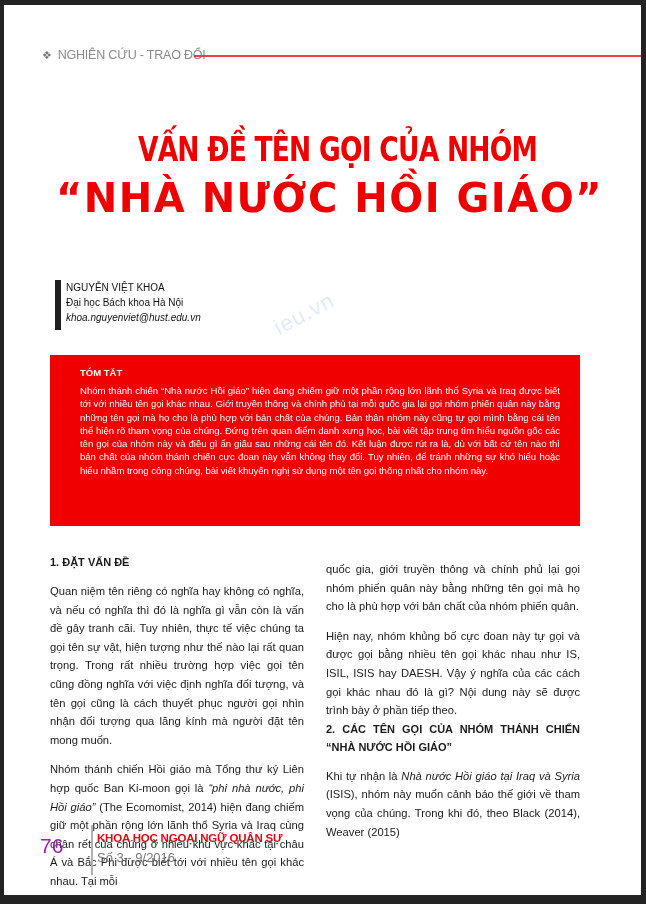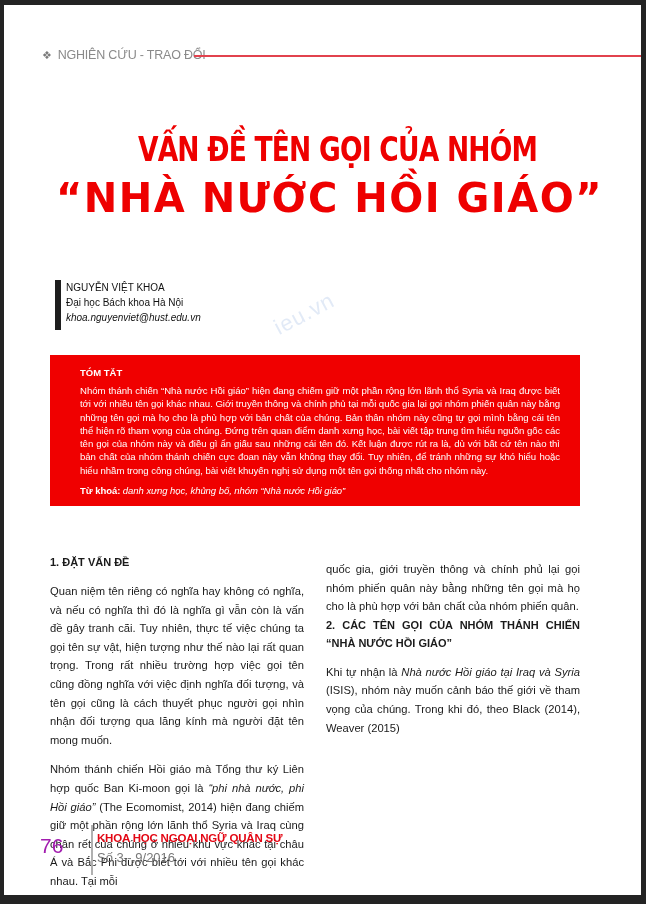--- a/index.html
+++ b/index.html
@@ -38,21 +38,21 @@
   .author-bar { position: absolute; left: 0; top: 0; width: 6px; height: 50px; background: #1e1e1e; }
   .author-text { position: absolute; left: 11px; top: 0; font-size: 10px; line-height: 15px; color: #111; white-space: nowrap; }
   .author-name { font-weight: normal; }
   .author-email { font-style: italic; }
   .watermark {
     position: absolute; left: 268px; top: 296px; font-size: 22px; color: #dfe8f6;
     transform: rotate(-28deg); letter-spacing: 1px; opacity: 0.9;
   }
   
   .abstract {
-    position: absolute; left: 46px; top: 350px; width: 530px; height: 151px;
+    position: absolute; left: 46px; top: 350px; width: 530px; height: 171px;
     background: #f00000; color: #ffffff; box-sizing: border-box;
     padding: 12px 20px 0 30px;
   }
   .abstract h3 { margin: 0 0 6px 0; font-size: 9.5px; font-weight: bold; }
   .abstract p { margin: 0; font-size: 9.6px; line-height: 13.3px; text-align: justify; letter-spacing: -0.05px; }
   .abstract .kw { margin-top: 7px; font-size: 9.5px; }
   .abstract .kw b { font-weight: bold; }
   .abstract .kw i { font-style: italic; }
   
   .col {
@@ -90,31 +90,31 @@
       <div>Đại học Bách khoa Hà Nội</div>
       <div class="author-email">khoa.nguyenviet@hust.edu.vn</div>
     </div>
   </div>
 
   <div class="watermark">ieu.vn</div>
 
   <div class="abstract">
     <h3>TÓM TẮT</h3>
     <p>Nhóm thánh chiến “Nhà nước Hồi giáo” hiện đang chiếm giữ một phần rộng lớn lãnh thổ Syria và Iraq được biết tới với nhiều tên gọi khác nhau. Giới truyền thông và chính phủ tại mỗi quốc gia lại gọi nhóm phiến quân này bằng những tên gọi mà họ cho là phù hợp với bản chất của chúng. Bản thân nhóm này cũng tự gọi mình bằng cái tên thể hiện rõ tham vọng của chúng. Đứng trên quan điểm danh xưng học, bài viết tập trung tìm hiểu nguồn gốc các tên gọi của nhóm này và điều gì ẩn giấu sau những cái tên đó. Kết luận được rút ra là, dù với bất cứ tên nào thì bản chất của nhóm thánh chiến cực đoan này vẫn không thay đổi. Tuy nhiên, để tránh những sự khó hiểu hoặc hiểu nhầm trong công chúng, bài viết khuyến nghị sử dụng một tên gọi thống nhất cho nhóm này.</p>
-    <p class="kw"><b>Từ khoá:</b> <i>danh xưng học, khủng bố, nhóm “Nhà nước Hồi giáo”</i></p>
   </div>
 
   <div class="col left" style="top:548px;">
     <h4>1. ĐẶT VẤN ĐỀ</h4>
     <p style="margin-top:11px;">Quan niệm tên riêng có nghĩa hay không có nghĩa, và nếu có nghĩa thì đó là nghĩa gì vẫn còn là vấn đề gây tranh cãi. Tuy nhiên, thực tế việc chúng ta gọi tên sự vật, hiện tượng như thế nào lại rất quan trọng. Trong rất nhiều trường hợp việc gọi tên cũng đồng nghĩa với việc định nghĩa đối tượng, và tên gọi cũng là cách thuyết phục người gọi nhìn nhận đối tượng qua lăng kính mà người đặt tên mong muốn.</p>
     <p style="margin-top:11px;"><span>Nhóm thánh chiến Hồi giáo mà Tổng thư ký Liên hợp quốc Ban Ki-moon gọi là </span><i>“phi nhà nước, phi Hồi giáo”</i><span> (The Ecomomist, 2014) hiện đang chiếm giữ một phần rộng lớn lãnh thổ Syria và Iraq cùng chân rết của chúng ở nhiều khu vực khác tại châu Á và Bắc Phi được biết tới với nhiều tên gọi khác nhau. Tại mỗi</span></p>
   </div>
 
   <div class="col right" style="top:555px;">
     <p>quốc gia, giới truyền thông và chính phủ lại gọi nhóm phiến quân này bằng những tên gọi mà họ cho là phù hợp với bản chất của nhóm phiến quân.</p>
+    <p style="margin-top:11px;">Hiện nay, nhóm khủng bố cực đoan này tự gọi và được gọi bằng nhiều tên gọi khác nhau như IS, ISIL, ISIS hay DAESH. Vậy ý nghĩa của các cách gọi khác nhau đó là gì? Nội dung này sẽ được trình bày ở phần tiếp theo.</p>
     <h4 style="margin-top:0;">2. CÁC TÊN GỌI CỦA NHÓM THÁNH CHIẾN “NHÀ NƯỚC HỒI GIÁO”</h4>
     <p style="margin-top:11px;"><span>Khi tự nhận là </span><i>Nhà nước Hồi giáo tại Iraq và Syria</i><span> (ISIS), nhóm này muốn cảnh báo thế giới về tham vọng của chúng. Trong khi đó, theo Black (2014), Weaver (2015)</span></p>
   </div>
 
   <div class="page-number">76</div>
   <div class="footer-rule"></div>
   <div class="journal-name">KHOA HỌC NGOẠI NGỮ QUÂN SỰ</div>
   <div class="issue">Số 3 - 9/2016</div>
 </div>
 

